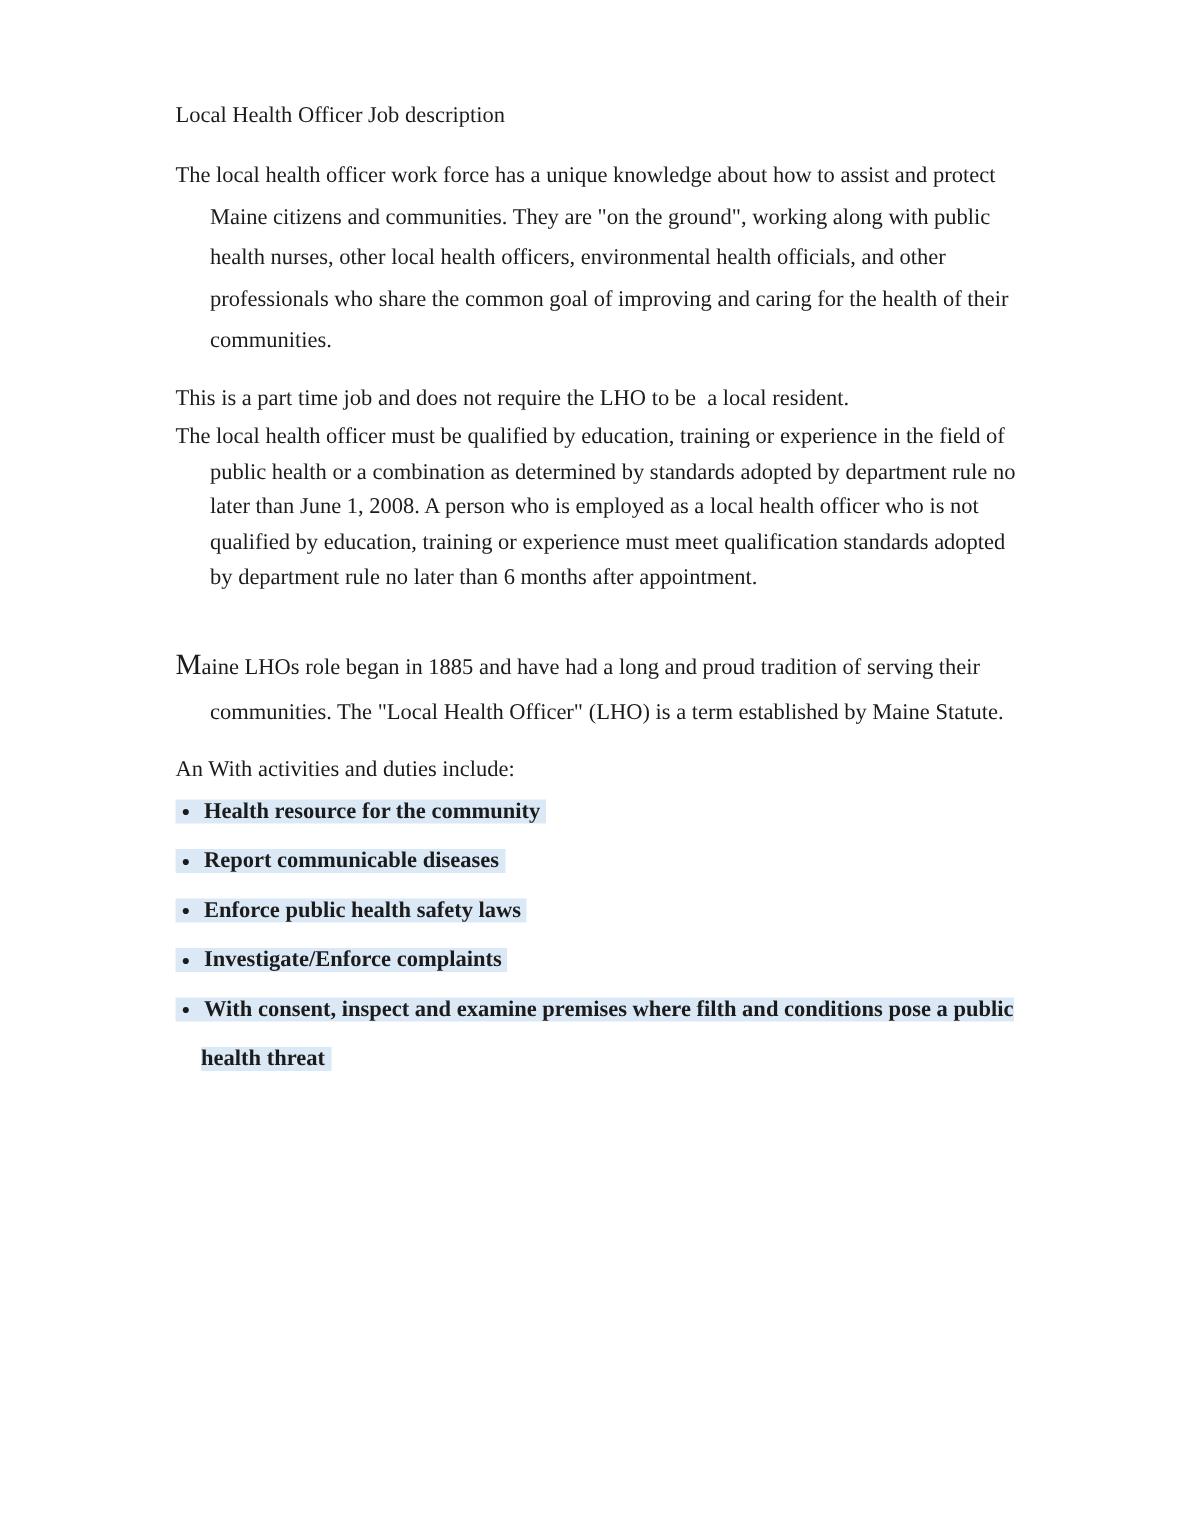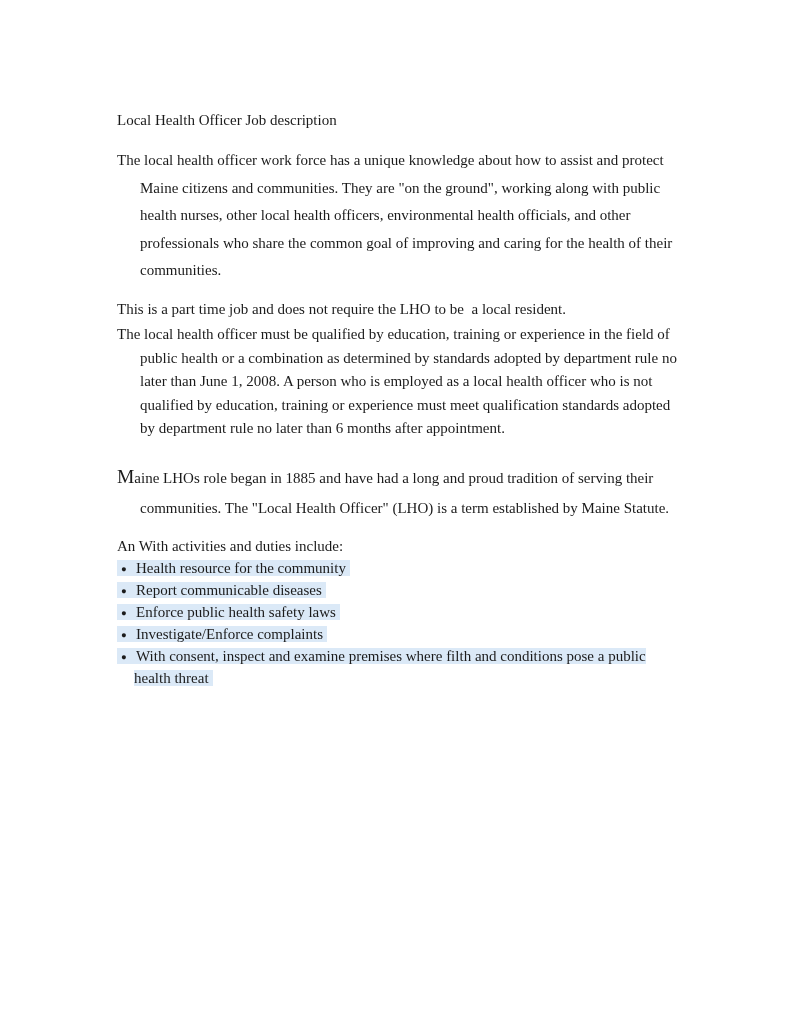--- a/index.html
+++ b/index.html
@@ -11,53 +11,54 @@
     position: relative;
     width: 791px;
     height: 1024px;
     background: #ffffff;
     overflow: hidden;
     font-family: "Liberation Serif", "DejaVu Serif", serif;
     color: #1b1b1b;
     font-size: 15px;
   }
   .content {
-    padding: 107px 108px 0 117px;
+    padding: 64px 108px 0 117px;
     width: 566px;
   }
   .doc-title {
     line-height: 27px;
     margin: 0 0 13px 0;
   }
   .para {
     margin: 0 0 11px 0;
     padding-left: 23px;
     text-indent: -23px;
     white-space: pre-wrap;
   }
   .lh-wide  { line-height: 27.5px; }  
   .lh-tight { line-height: 23.5px; }  
   .lh-maine { line-height: 30px; }    
   .para-single { margin-bottom: 0; }
-  .para-maine { margin-top: 21px; margin-bottom: 12px; }
+  .para-maine { margin-top: 31px; margin-bottom: 12px; }
   .initial-cap {
     font-size: 19.5px;
   }
   .list-intro {
     line-height: 22px;
     margin: 0 0 1px 0;
   }
   .bullet-list {
     margin: 0;
     padding: 0;
   }
   .bullet-row {
-    line-height: 21px;
+    line-height: 32px;
     padding-left: 17px;
     text-indent: -17px;
+    font-weight: bold;
   }
   .hl {
     background: #dbe9f7;
     padding: 0 4px 0 2px;
   }
   .bullet {
     display: inline-block;
     width: 15px;
     padding-left: 2px;
     font-size: 9.5px;

